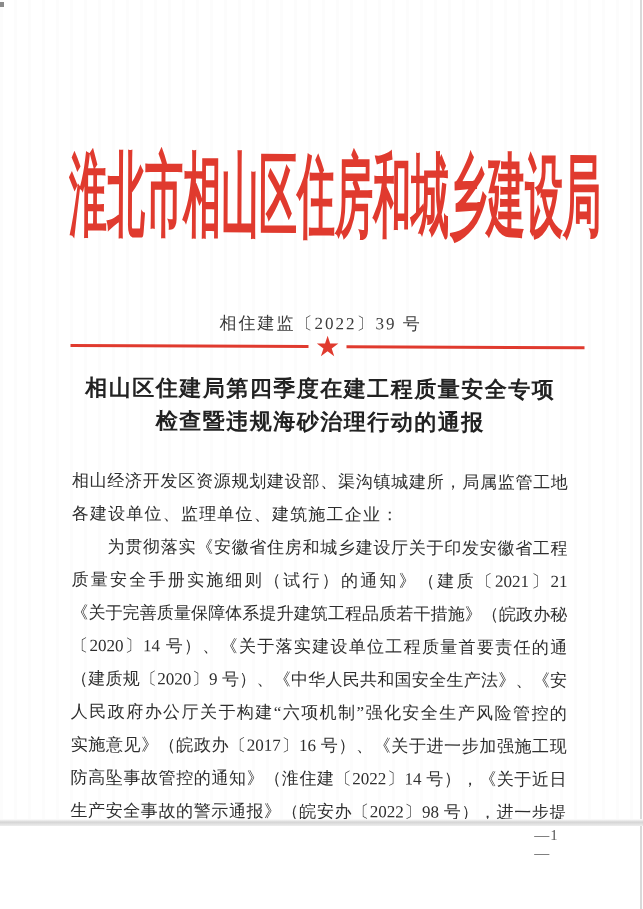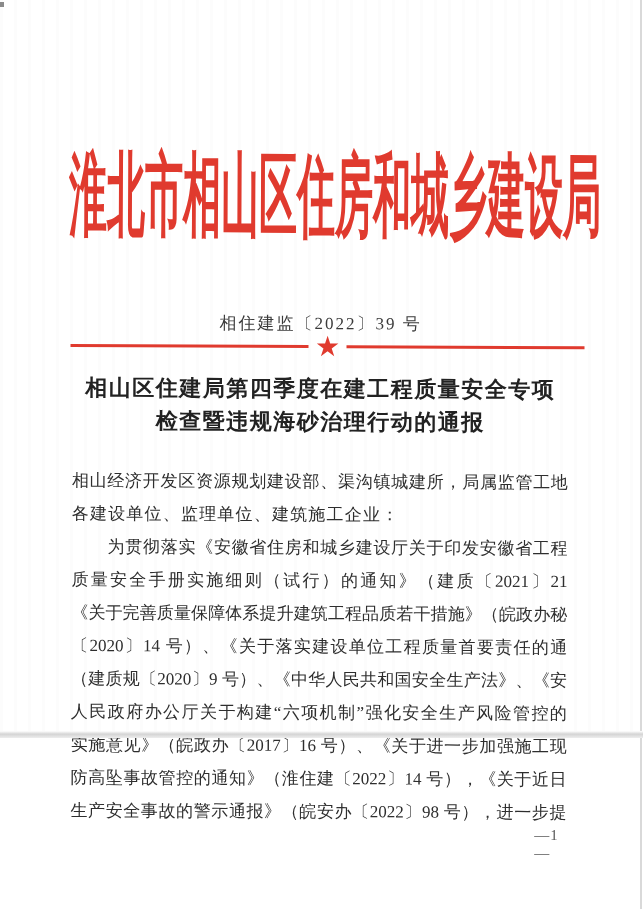--- a/index.html
+++ b/index.html
@@ -7,21 +7,21 @@
     padding: 0;
     width: 643px;
     height: 909px;
     background: #ffffff;
     overflow: hidden;
     font-family: "Liberation Serif", serif;
   }
   .page {
     position: absolute;
     left: 0; top: 0;
-    width: 643px; height: 738px;
+    width: 643px; height: 826px;
     background:
       repeating-linear-gradient(90deg, rgba(0,0,0,0.010) 0 3px, rgba(0,0,0,0) 3px 14px),
       #ffffff;
   }
   .scan-edge-right {
     position: absolute;
     top: 0; right: 1px;
     width: 2px; height: 909px;
     background: #d9d9d9;
   }

